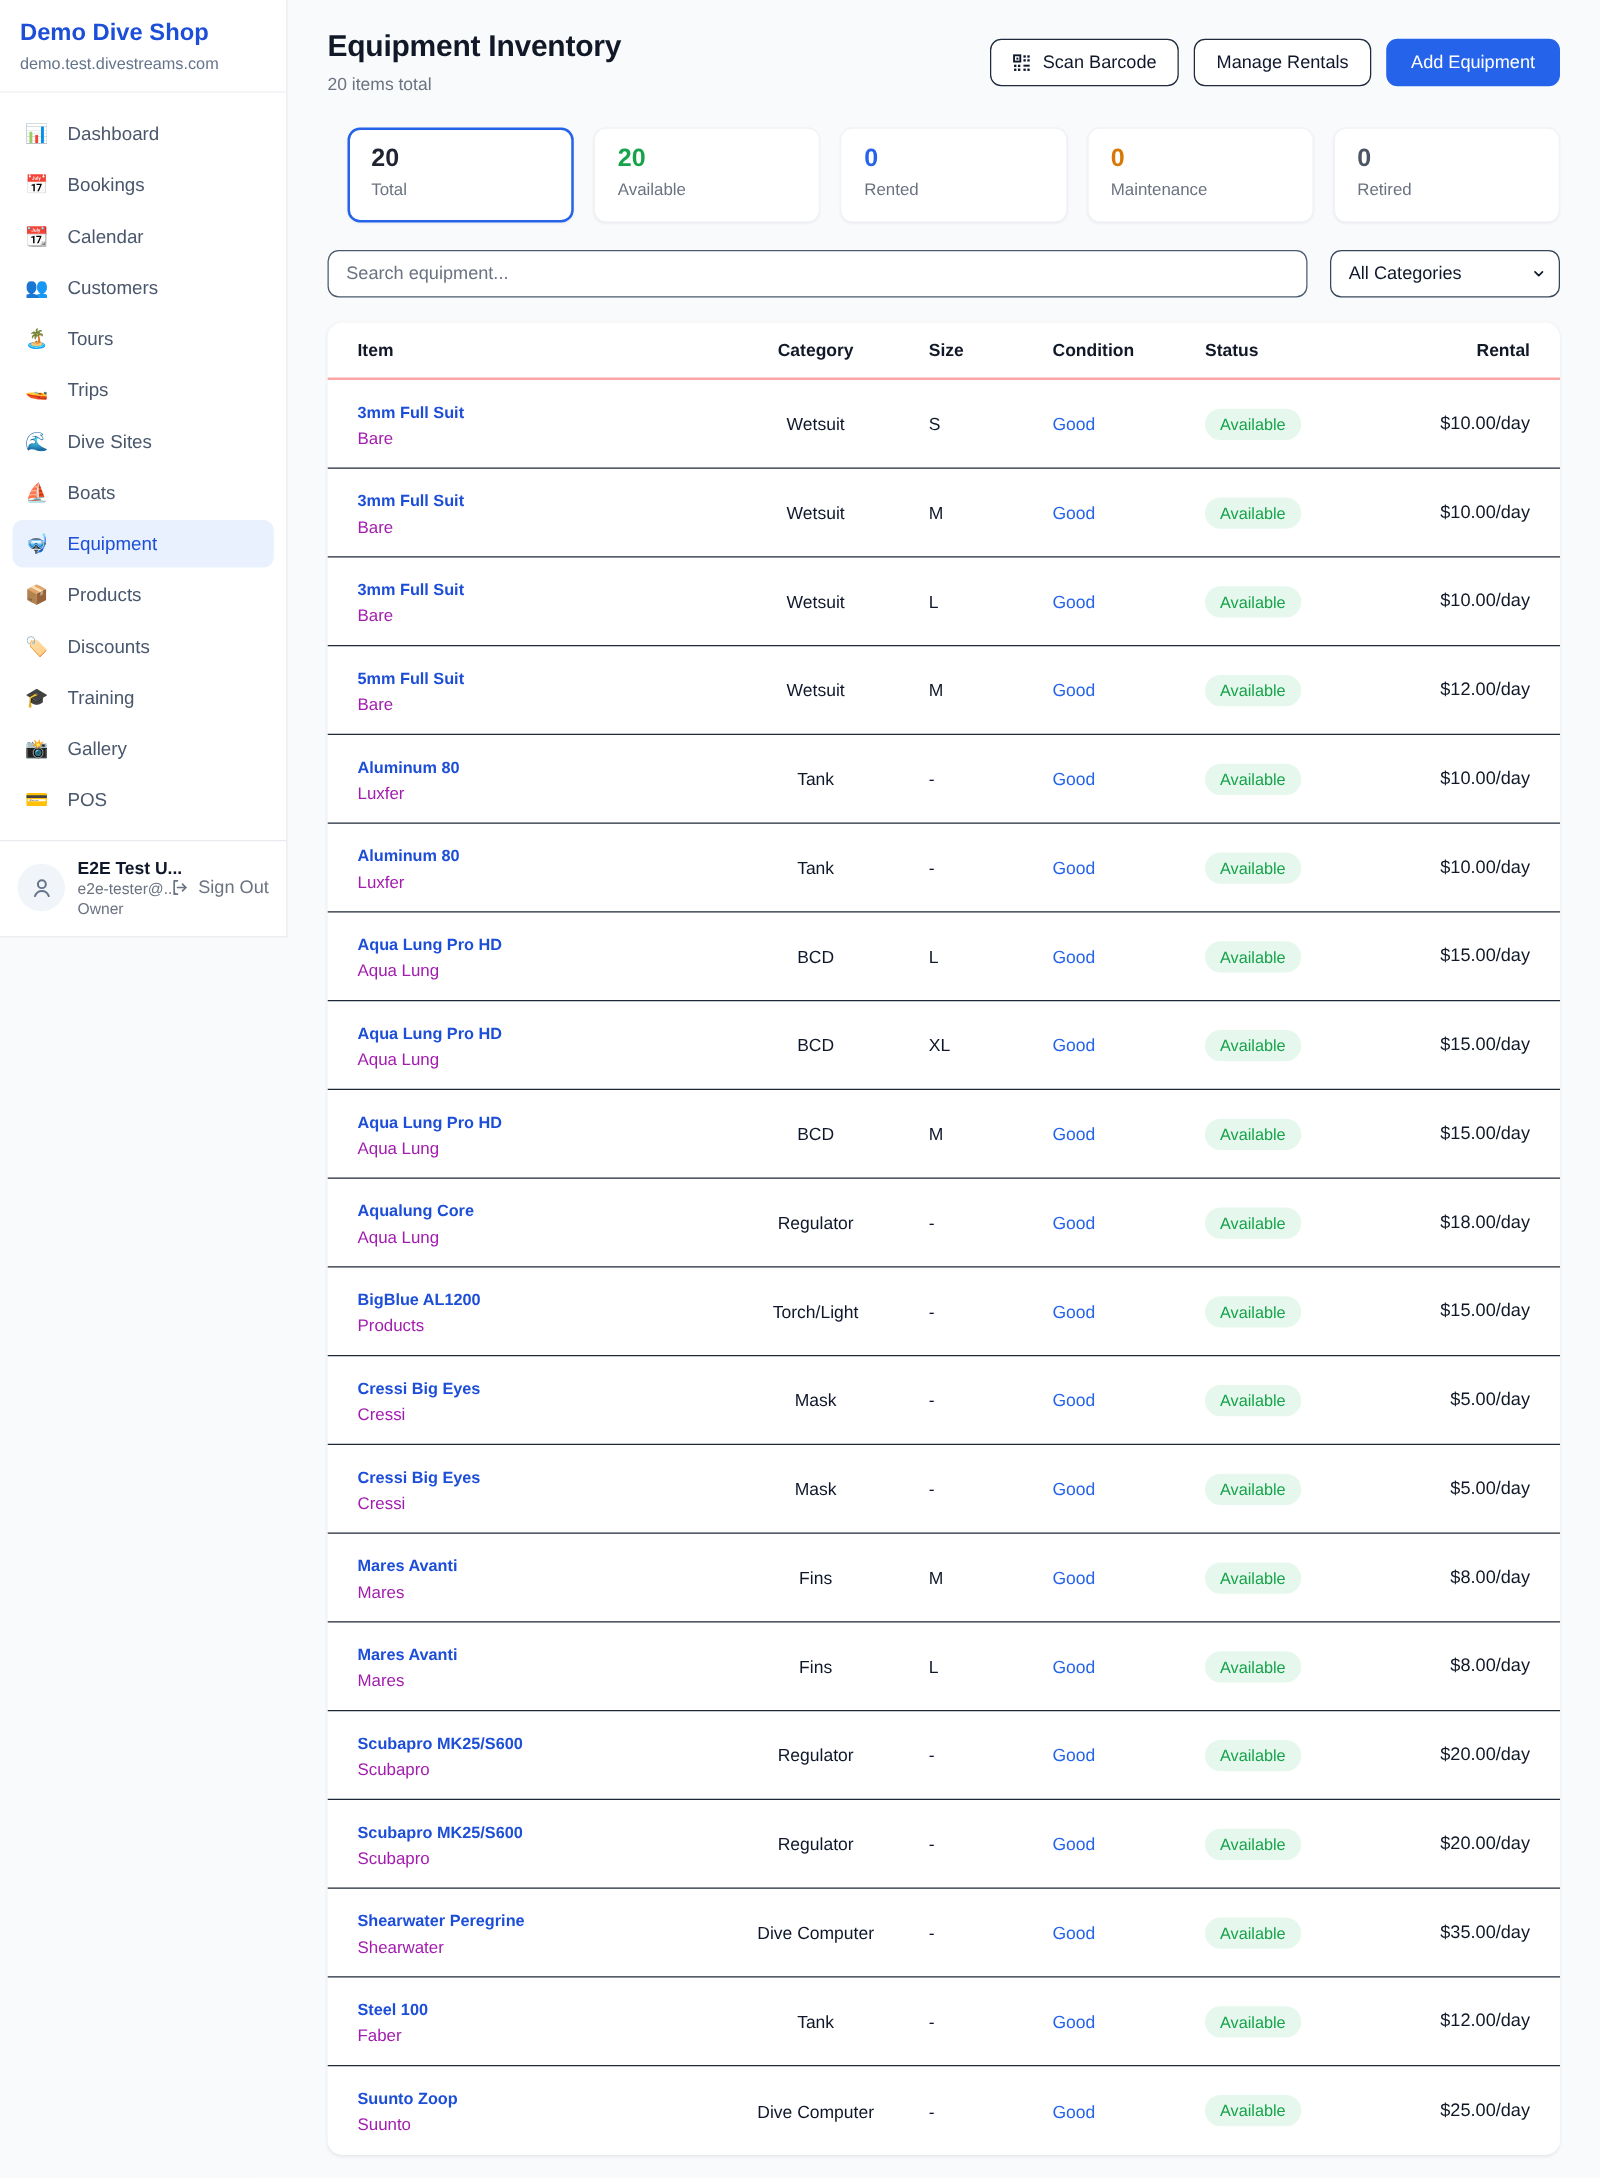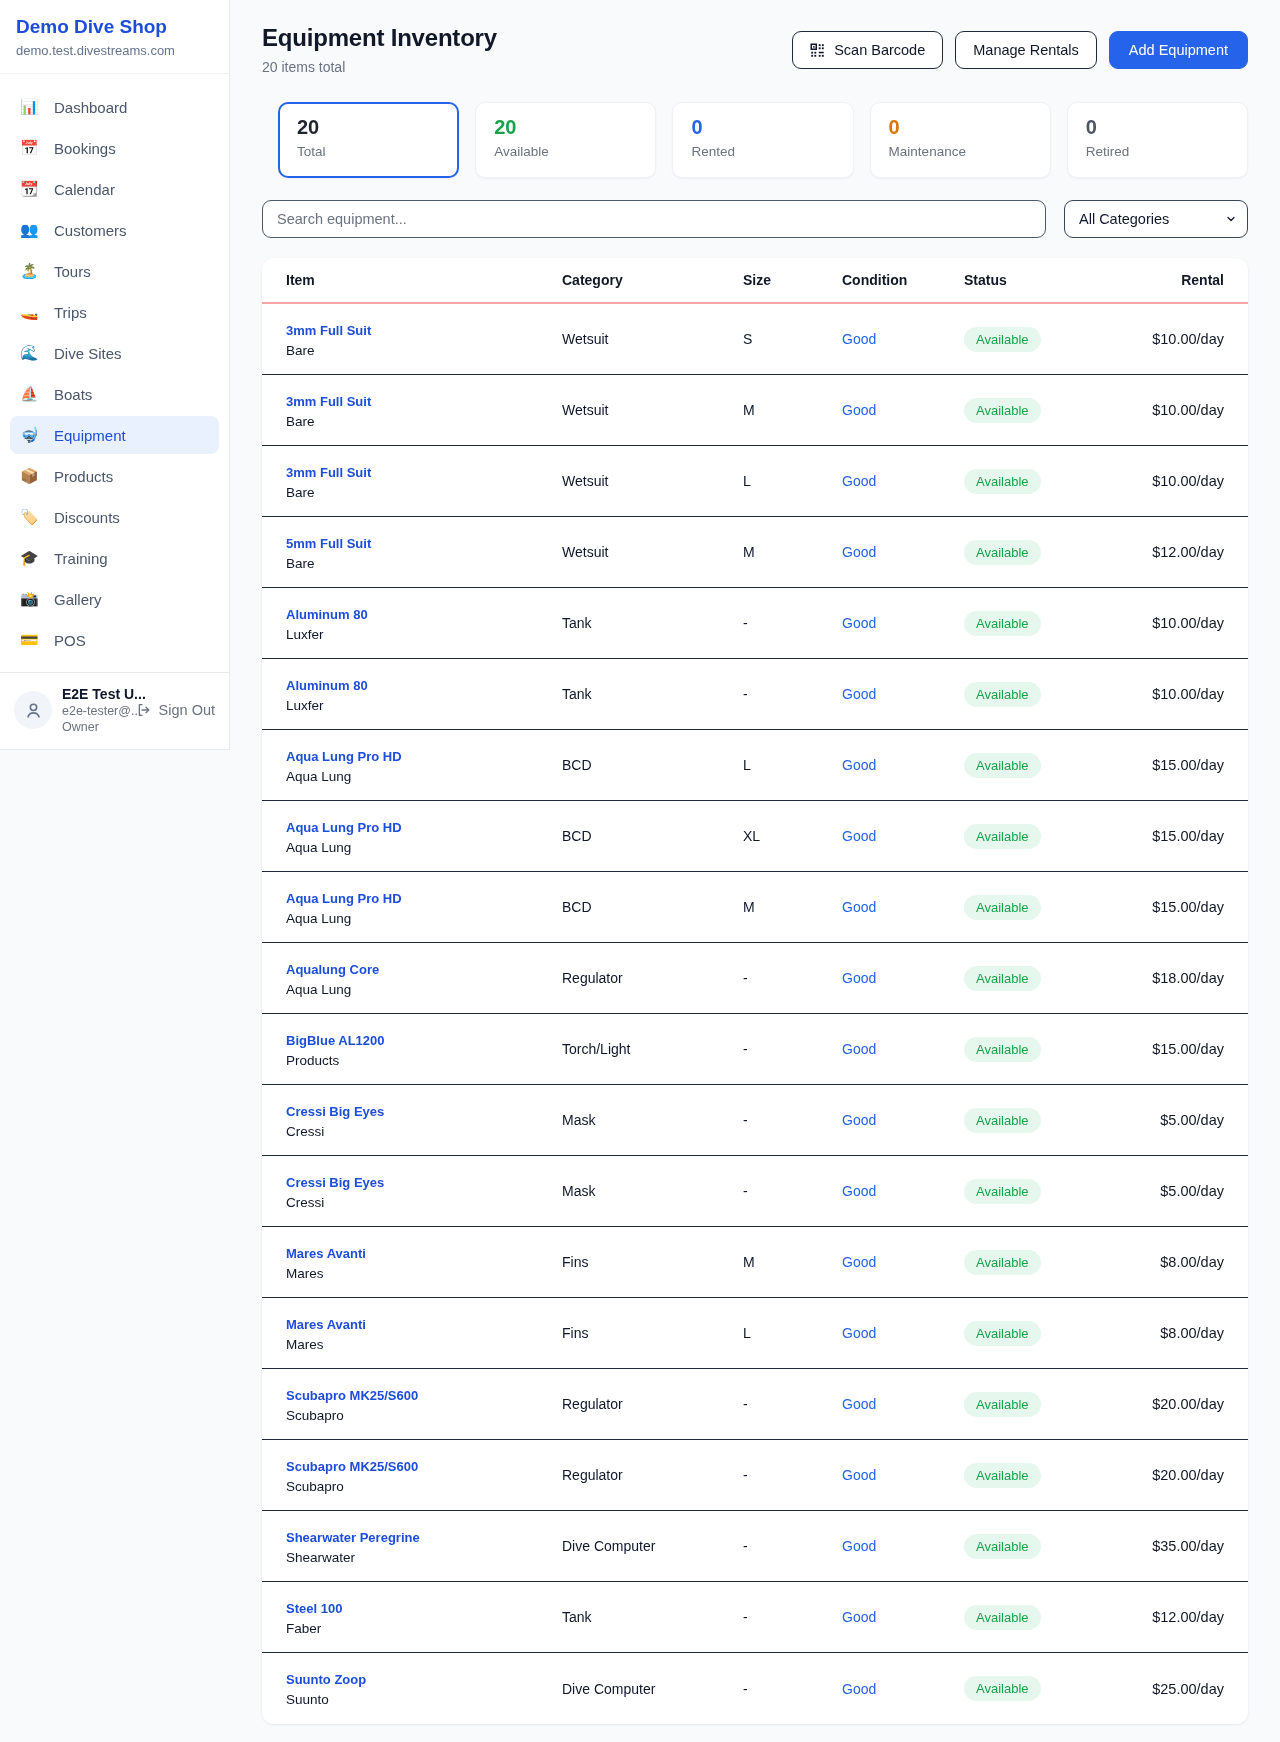--- a/index.html
+++ b/index.html
@@ -75,27 +75,27 @@
   .table-card {
     background:#fff; border-radius:12px; margin-top:20px;
     box-shadow:0 1px 3px rgba(16,24,40,.08); overflow:hidden;
   }
   .thead,.trow { display:flex; align-items:center; }
   .thead { height:46px; border-bottom:2px solid #fca5a5; }
   .thead > div { font-weight:700; font-size:14px; color:#111827; }
   .trow { height:71px; border-bottom:1.5px solid #1f2937; }
   .trow:last-child { border-bottom:none; }
   .col-item { flex:0 0 300px; padding-left:24px; min-width:0; }
-  .col-cat { flex:0 0 181px; font-size:14px; }
+  .col-cat { flex:0 0 181px; font-size:14px;text-align:center; }
   .col-size { flex:0 0 99px; font-size:14px; }
   .col-cond { flex:0 0 122px; font-size:14px; }
   .col-status { flex:0 0 160px; }
   .col-rental { flex:1; text-align:right; padding-right:24px; font-size:14.5px; color:#111827; }
   .item-name { color:#1d4ed8; font-weight:700; font-size:13px; text-decoration:none; display:inline-block; cursor:pointer; }
-  .item-brand { color:#0f172a; font-size:13.5px; margin-top:4px; }
+  .item-brand { color:#a21caf; font-size:13.5px; margin-top:4px; }
   .cond-link { color:#2563eb; text-decoration:none; cursor:pointer; }
   .badge {
     display:inline-block; background:#e6f8ed; color:#16a34a;
     font-size:13px; padding:5px 12px; border-radius:999px;
   }
   svg { display:block; }
 </style>
 </head>
 <body>
 

